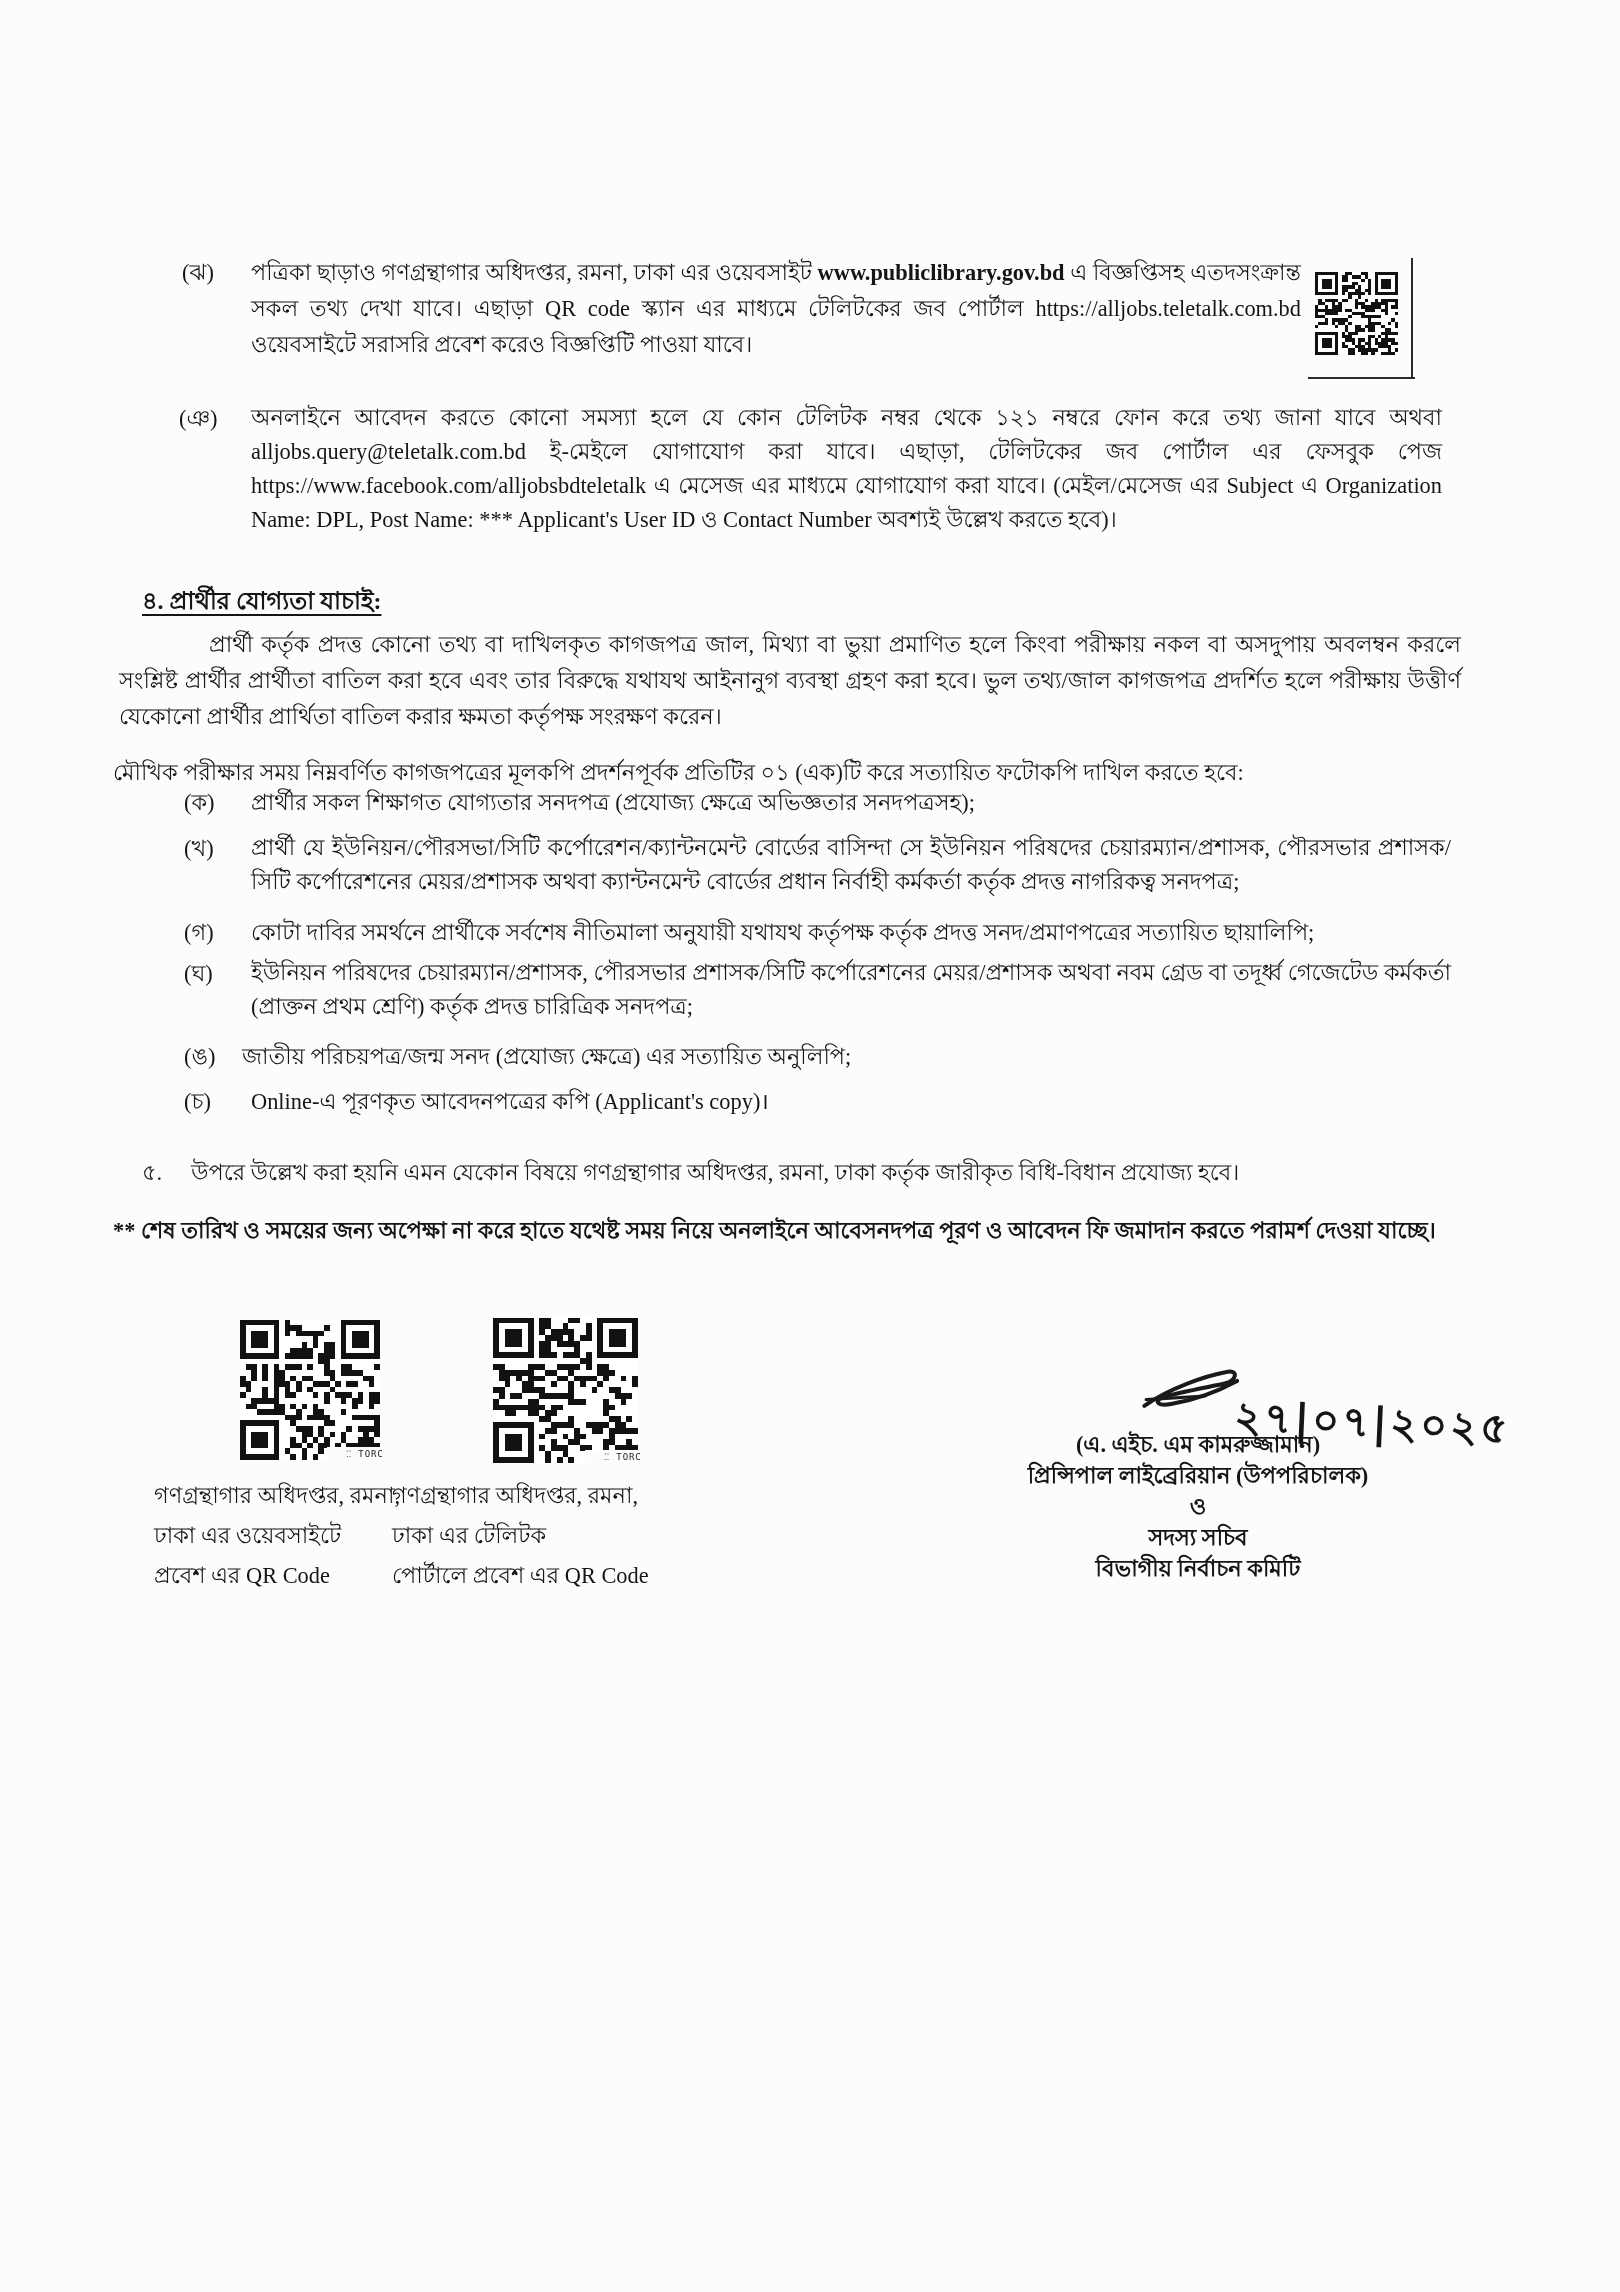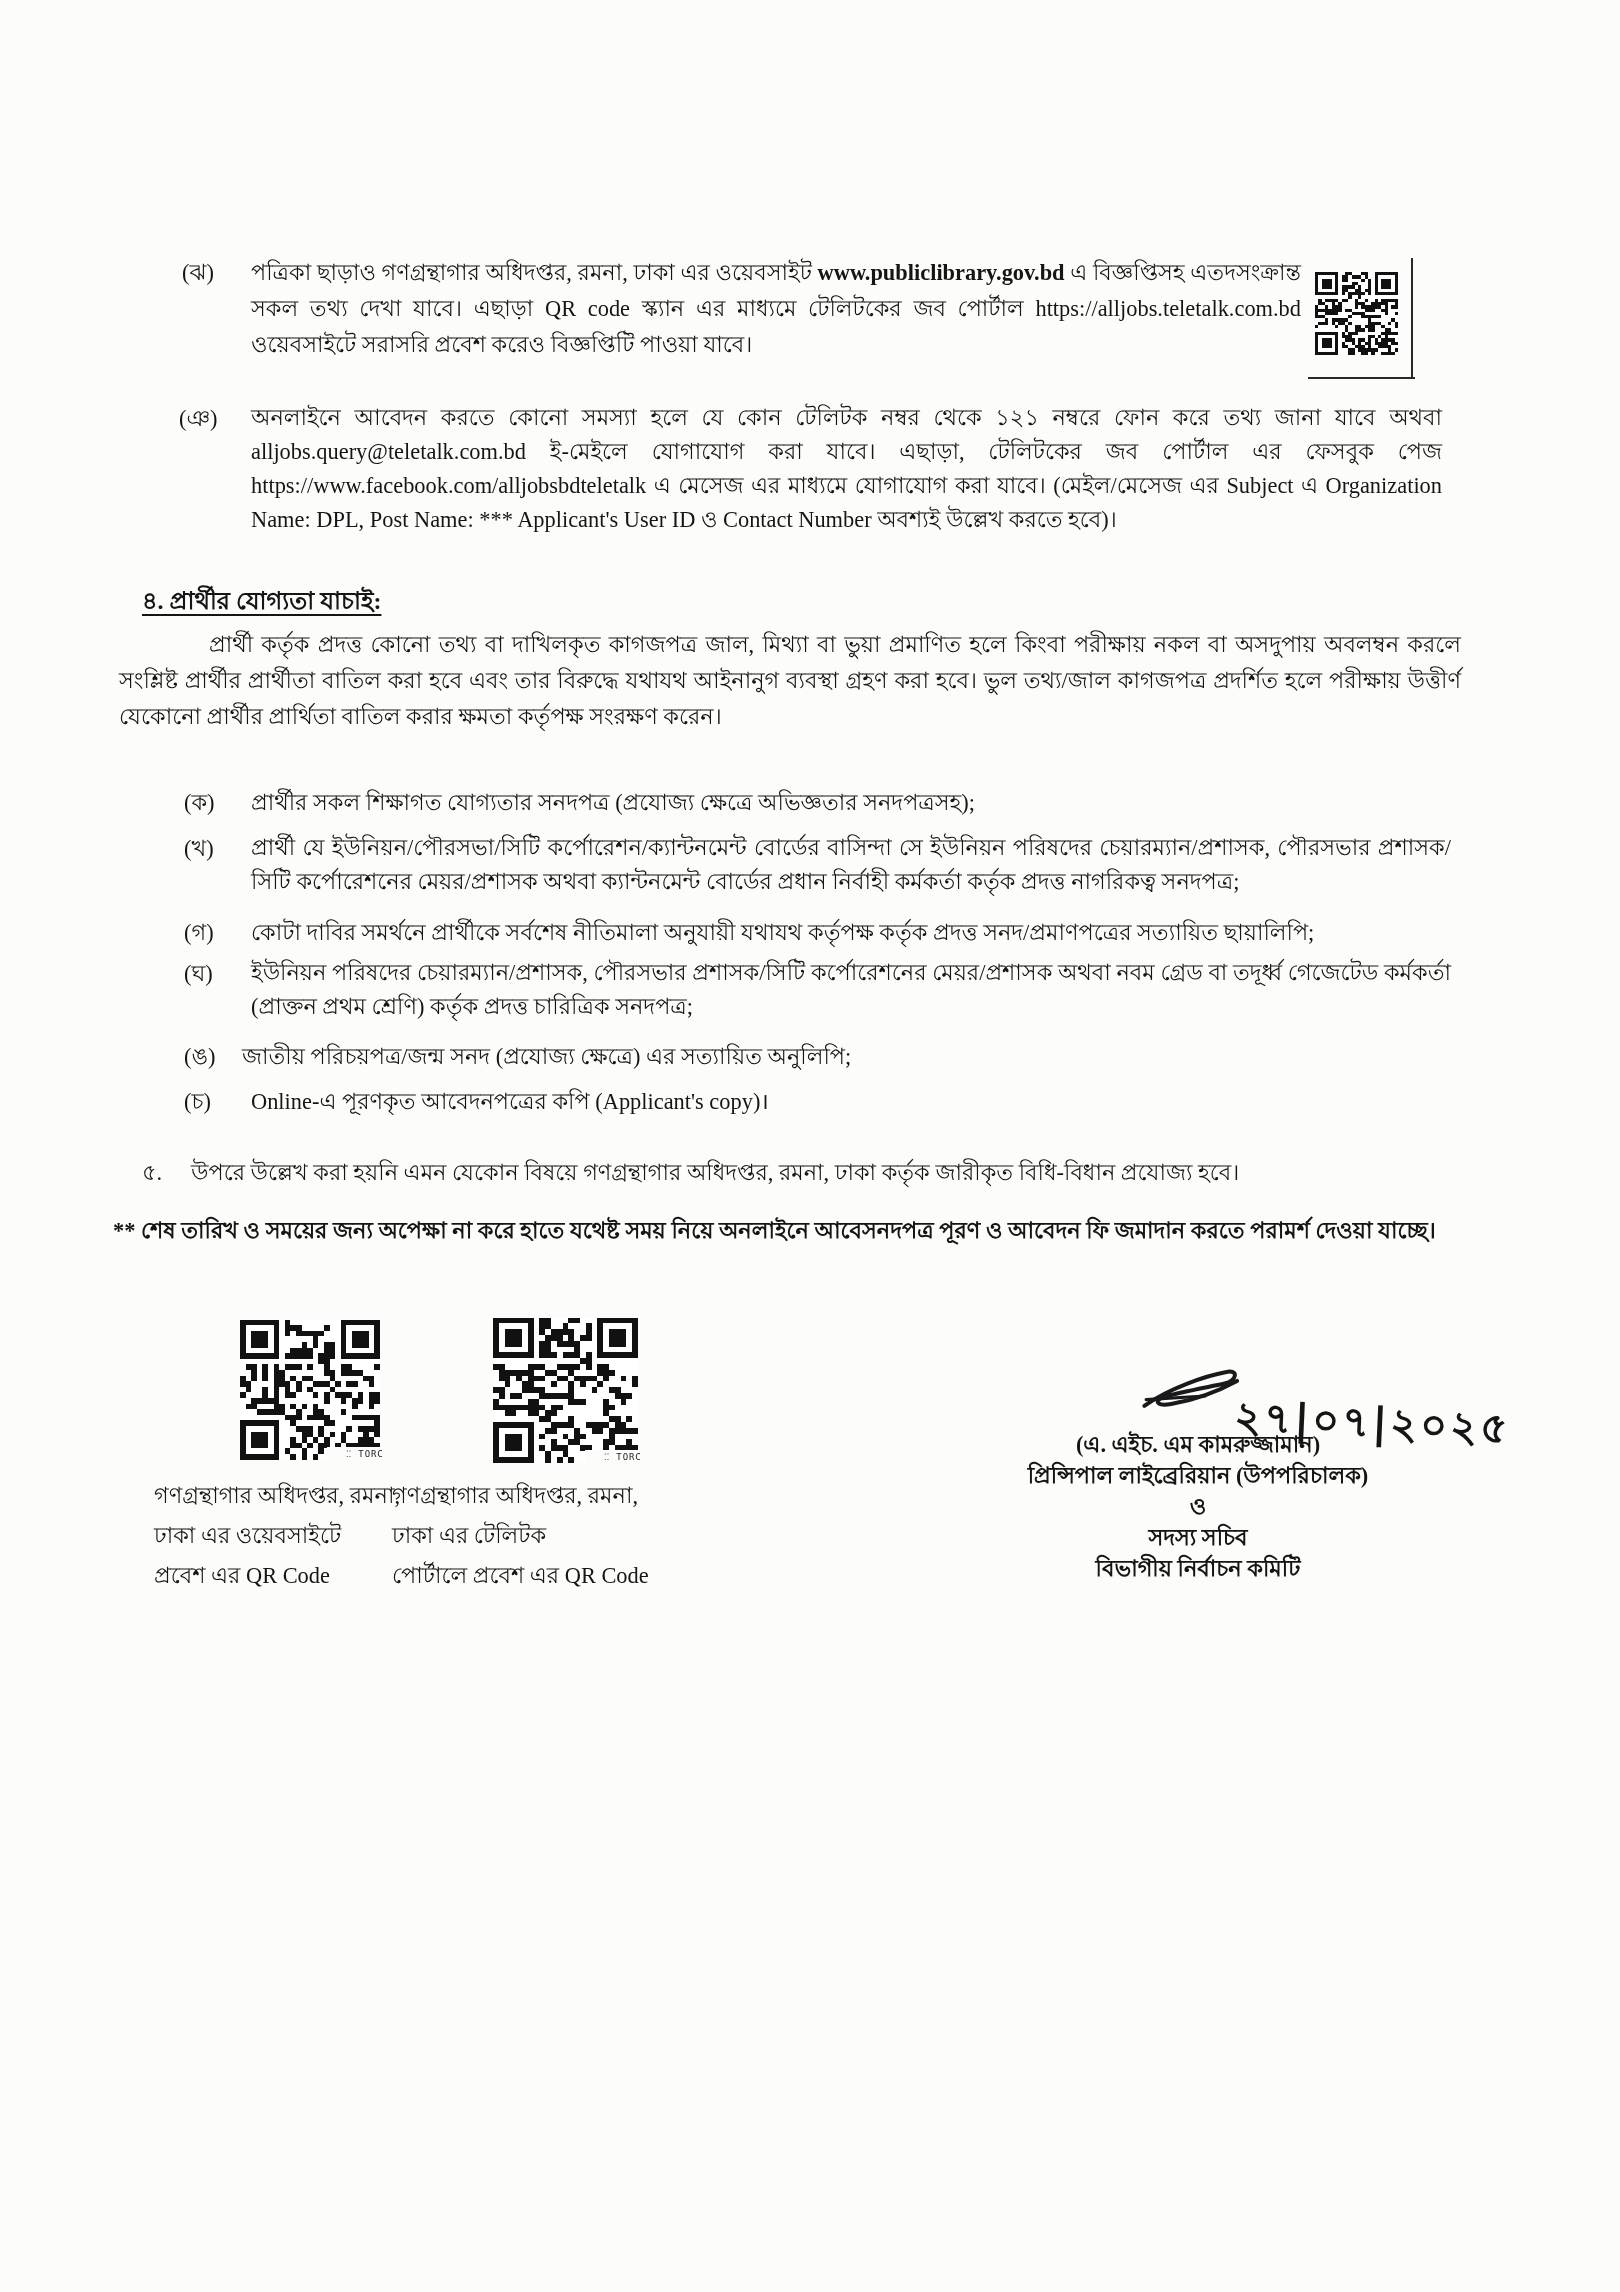--- a/index.html
+++ b/index.html
@@ -61,20 +61,21 @@
   <div class="abs bracket-v" style="left:1411px;top:258px;height:121px"></div>
   <div class="abs bracket-h" style="left:1308px;top:377px;width:107px"></div>
 
   <span class="lbl abs lh38" style="left:179px;top:401px">(ঞ)</span>
   <div class="body abs lh38" style="left:251px;top:401px;width:1191px">অনলাইনে আবেদন করতে কোনো সমস্যা হলে যে কোন টেলিটক নম্বর থেকে ১২১ নম্বরে ফোন করে তথ্য জানা যাবে অথবা alljobs.query@teletalk.com.bd ই-মেইলে যোগাযোগ করা যাবে। এছাড়া, টেলিটকের জব পোর্টাল এর ফেসবুক পেজ https://www.facebook.com/alljobsbdteletalk এ মেসেজ এর মাধ্যমে যোগাযোগ করা যাবে। (মেইল/মেসেজ এর Subject এ Organization Name: DPL, Post Name: *** Applicant's User ID ও Contact Number অবশ্যই উল্লেখ করতে হবে)।</div>
 
   <div class="heading abs" style="left:142px;top:582px">৪. প্রার্থীর যোগ্যতা যাচাই:</div>
 
   <div class="body abs" style="left:119px;top:627px;width:1342px;text-indent:90px">প্রার্থী কর্তৃক প্রদত্ত কোনো তথ্য বা দাখিলকৃত কাগজপত্র জাল, মিথ্যা বা ভুয়া প্রমাণিত হলে কিংবা পরীক্ষায় নকল বা অসদুপায় অবলম্বন করলে সংশ্লিষ্ট প্রার্থীর প্রার্থীতা বাতিল করা হবে এবং তার বিরুদ্ধে যথাযথ আইনানুগ ব্যবস্থা গ্রহণ করা হবে। ভুল তথ্য/জাল কাগজপত্র প্রদর্শিত হলে পরীক্ষায় উত্তীর্ণ যেকোনো প্রার্থীর প্রার্থিতা বাতিল করার ক্ষমতা কর্তৃপক্ষ সংরক্ষণ করেন।</div>
 
+  <div class="body abs" style="left:113px;top:755px;width:1191px;text-align:left">মৌখিক পরীক্ষার সময় নিম্নবর্ণিত কাগজপত্রের মূলকপি প্রদর্শনপূর্বক প্রতিটির ০১ (এক)টি করে সত্যায়িত ফটোকপি দাখিল করতে হবে:</div>
 
   <span class="lbl abs" style="left:184px;top:785px">(ক)</span>
   <div class="body abs" style="left:251px;top:785px;width:1200px">প্রার্থীর সকল শিক্ষাগত যোগ্যতার সনদপত্র (প্রযোজ্য ক্ষেত্রে অভিজ্ঞতার সনদপত্রসহ);</div>
 
   <span class="lbl abs" style="left:184px;top:831px">(খ)</span>
   <div class="body abs lh38" style="left:251px;top:831px;width:1200px">প্রার্থী যে ইউনিয়ন/পৌরসভা/সিটি কর্পোরেশন/ক্যান্টনমেন্ট বোর্ডের বাসিন্দা সে ইউনিয়ন পরিষদের চেয়ারম্যান/প্রশাসক, পৌরসভার প্রশাসক/সিটি কর্পোরেশনের মেয়র/প্রশাসক অথবা ক্যান্টনমেন্ট বোর্ডের প্রধান নির্বাহী কর্মকর্তা কর্তৃক প্রদত্ত নাগরিকত্ব সনদপত্র;</div>
 
   <span class="lbl abs" style="left:184px;top:915px">(গ)</span>
   <div class="body abs" style="left:251px;top:915px;width:1200px">কোটা দাবির সমর্থনে প্রার্থীকে সর্বশেষ নীতিমালা অনুযায়ী যথাযথ কর্তৃপক্ষ কর্তৃক প্রদত্ত সনদ/প্রমাণপত্রের সত্যায়িত ছায়ালিপি;</div>
 

